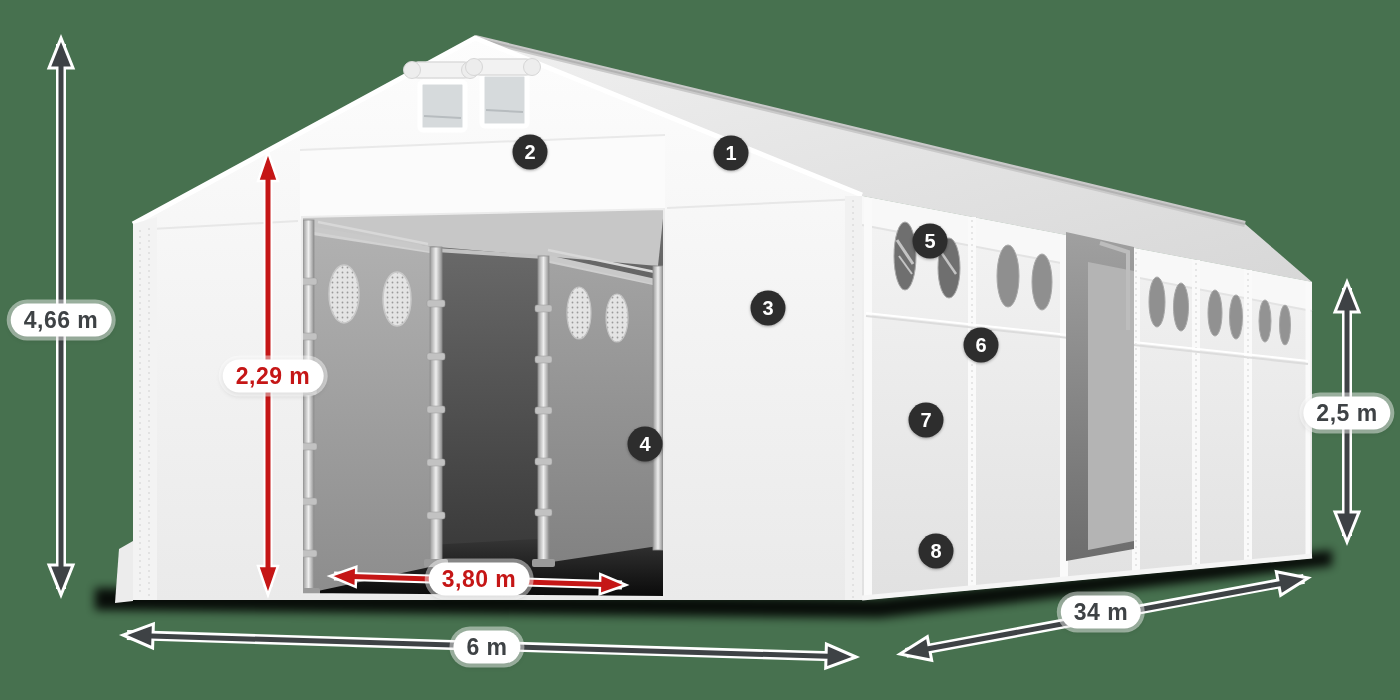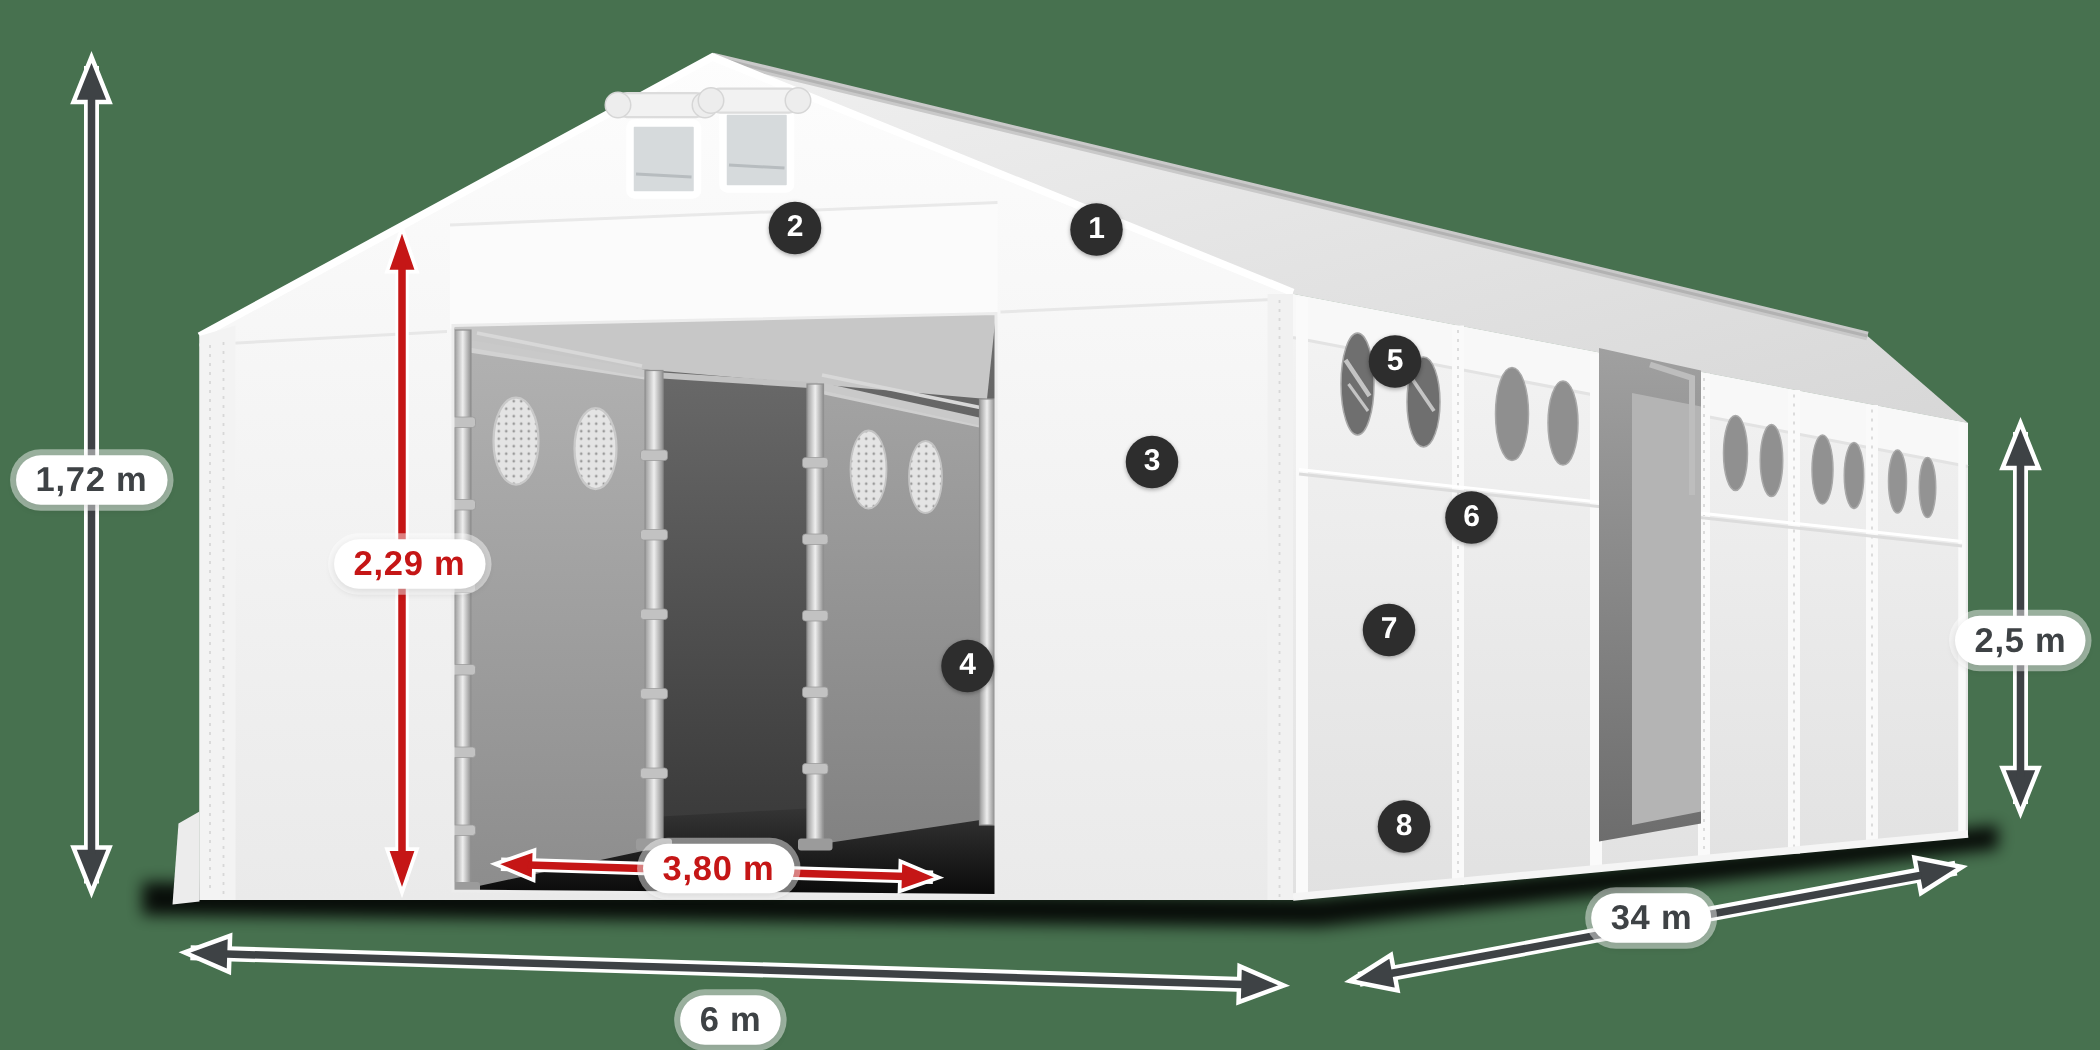--- a/index.html
+++ b/index.html
@@ -274,26 +274,26 @@
 
     <g>
       <line x1="1347" y1="288" x2="1347" y2="536" stroke="#ffffff" stroke-width="10"></line>
       <polygon points="1347,282 1335,312 1359,312" fill="#3e4245" stroke="#ffffff" stroke-width="3"></polygon>
       <polygon points="1347,542 1335,512 1359,512" fill="#3e4245" stroke="#ffffff" stroke-width="3"></polygon>
       <line x1="1347" y1="306" x2="1347" y2="518" stroke="#3e4245" stroke-width="5"></line>
     </g>
   </g>
 </svg>
 
-<div class="pill" style="left: 61px; top: 320px; color: rgb(62, 66, 69);">1,72 m</div>
+<div class="pill" style="left: 61px; top: 320px; color: rgb(62, 66, 69);">4,66 m</div>
 <div class="pill" style="left: 273px; top: 376px; color: rgb(197, 22, 22);">2,29 m</div>
 <div class="pill" style="left: 479px; top: 579px; color: rgb(197, 22, 22);">3,80 m</div>
-<div class="pill" style="left: 487px; top: 647px; color: rgb(62, 66, 69); margin-top: 33px;">6 m</div>
+<div class="pill" style="left: 487px; top: 647px; color: rgb(62, 66, 69);">6 m</div>
 <div class="pill" style="left: 1101px; top: 612px; color: rgb(62, 66, 69);">34 m</div>
-<div class="pill" style="left: 1347px; top: 427px; color: rgb(62, 66, 69);">2,5 m</div>
+<div class="pill" style="left: 1347px; top: 413px; color: rgb(62, 66, 69);">2,5 m</div>
 
 <div class="badge" style="left: 731px; top: 153px; background: rgb(45, 45, 45); color: rgb(255, 255, 255);">1</div>
 <div class="badge" style="left: 530px; top: 152px; background: rgb(45, 45, 45); color: rgb(255, 255, 255);">2</div>
 <div class="badge" style="left: 768px; top: 308px; background: rgb(45, 45, 45); color: rgb(255, 255, 255);">3</div>
 <div class="badge" style="left: 645px; top: 444px; background: rgb(45, 45, 45); color: rgb(255, 255, 255);">4</div>
 <div class="badge" style="left: 930px; top: 241px; background: rgb(45, 45, 45); color: rgb(255, 255, 255);">5</div>
 <div class="badge" style="left: 981px; top: 345px; background: rgb(45, 45, 45); color: rgb(255, 255, 255);">6</div>
 <div class="badge" style="left: 926px; top: 420px; background: rgb(45, 45, 45); color: rgb(255, 255, 255);">7</div>
 <div class="badge" style="left: 936px; top: 551px; background: rgb(45, 45, 45); color: rgb(255, 255, 255);">8</div>
 

